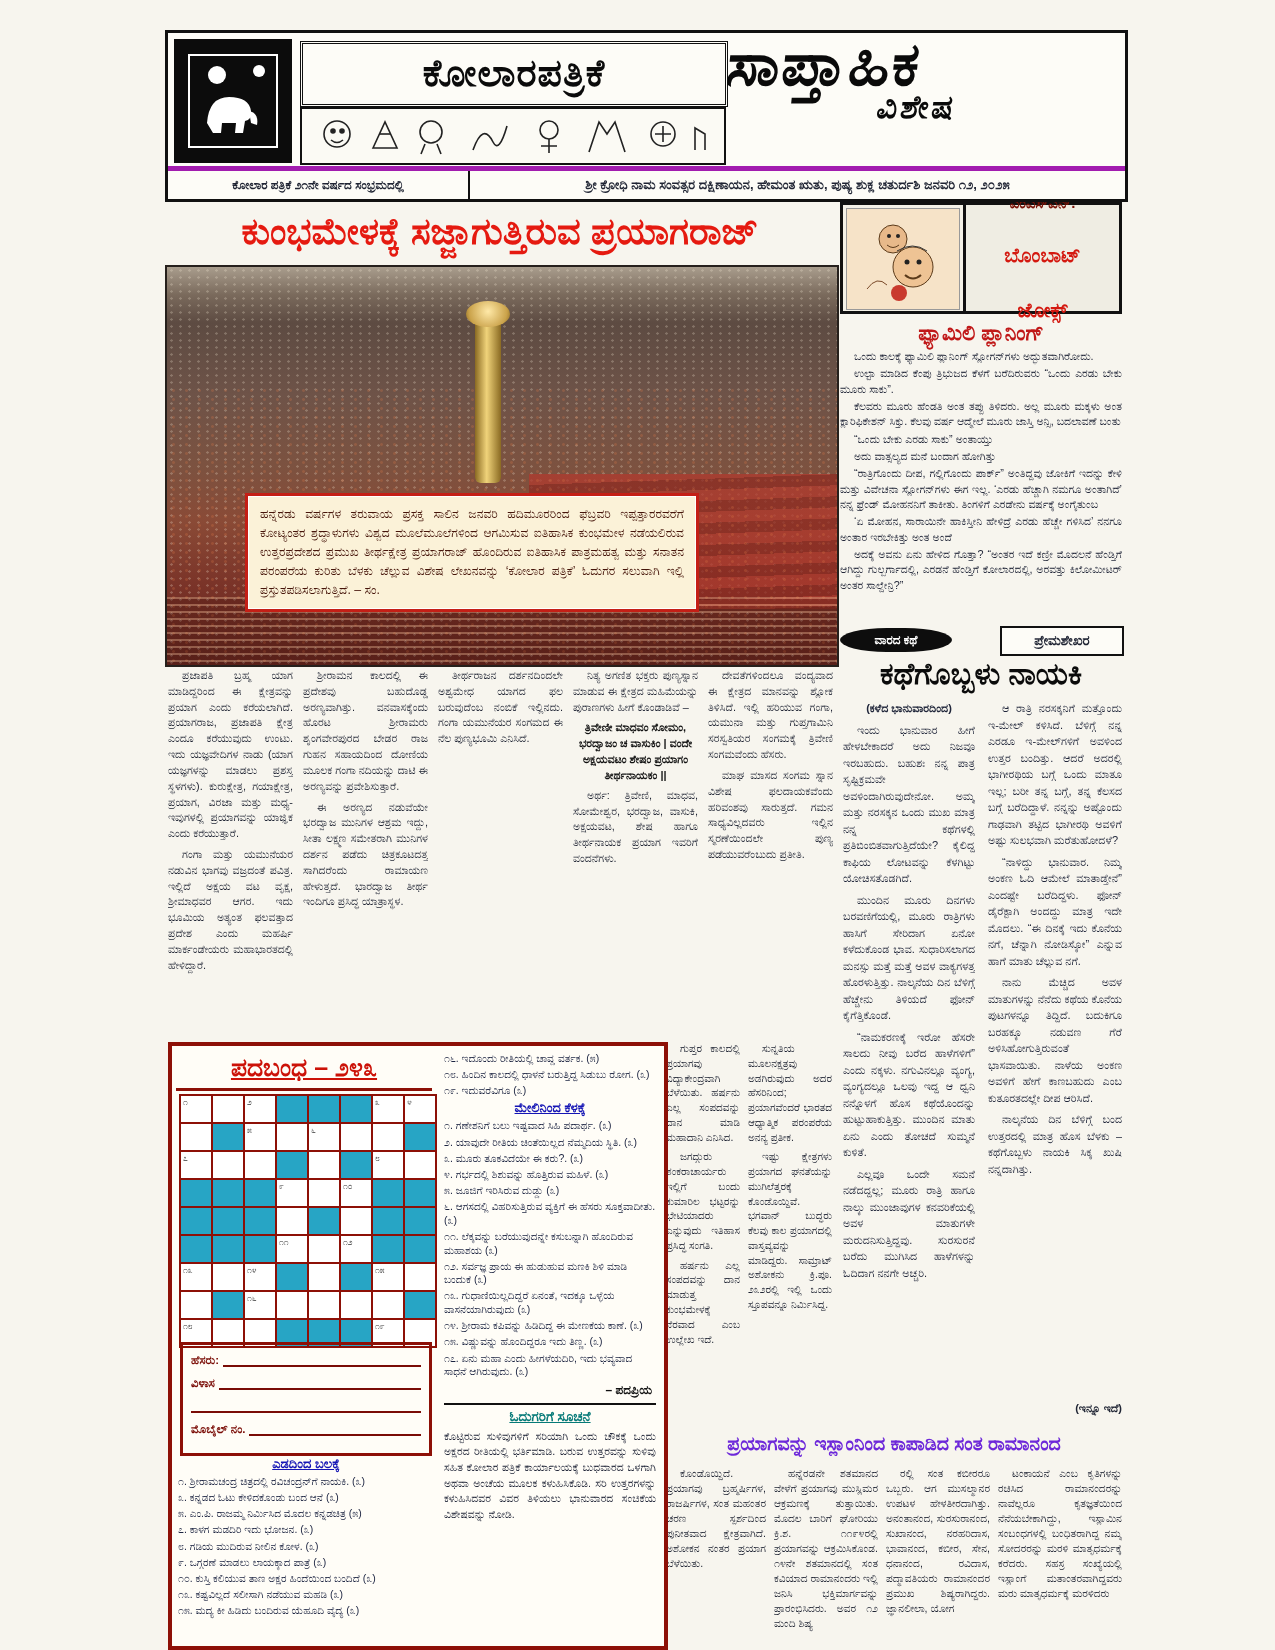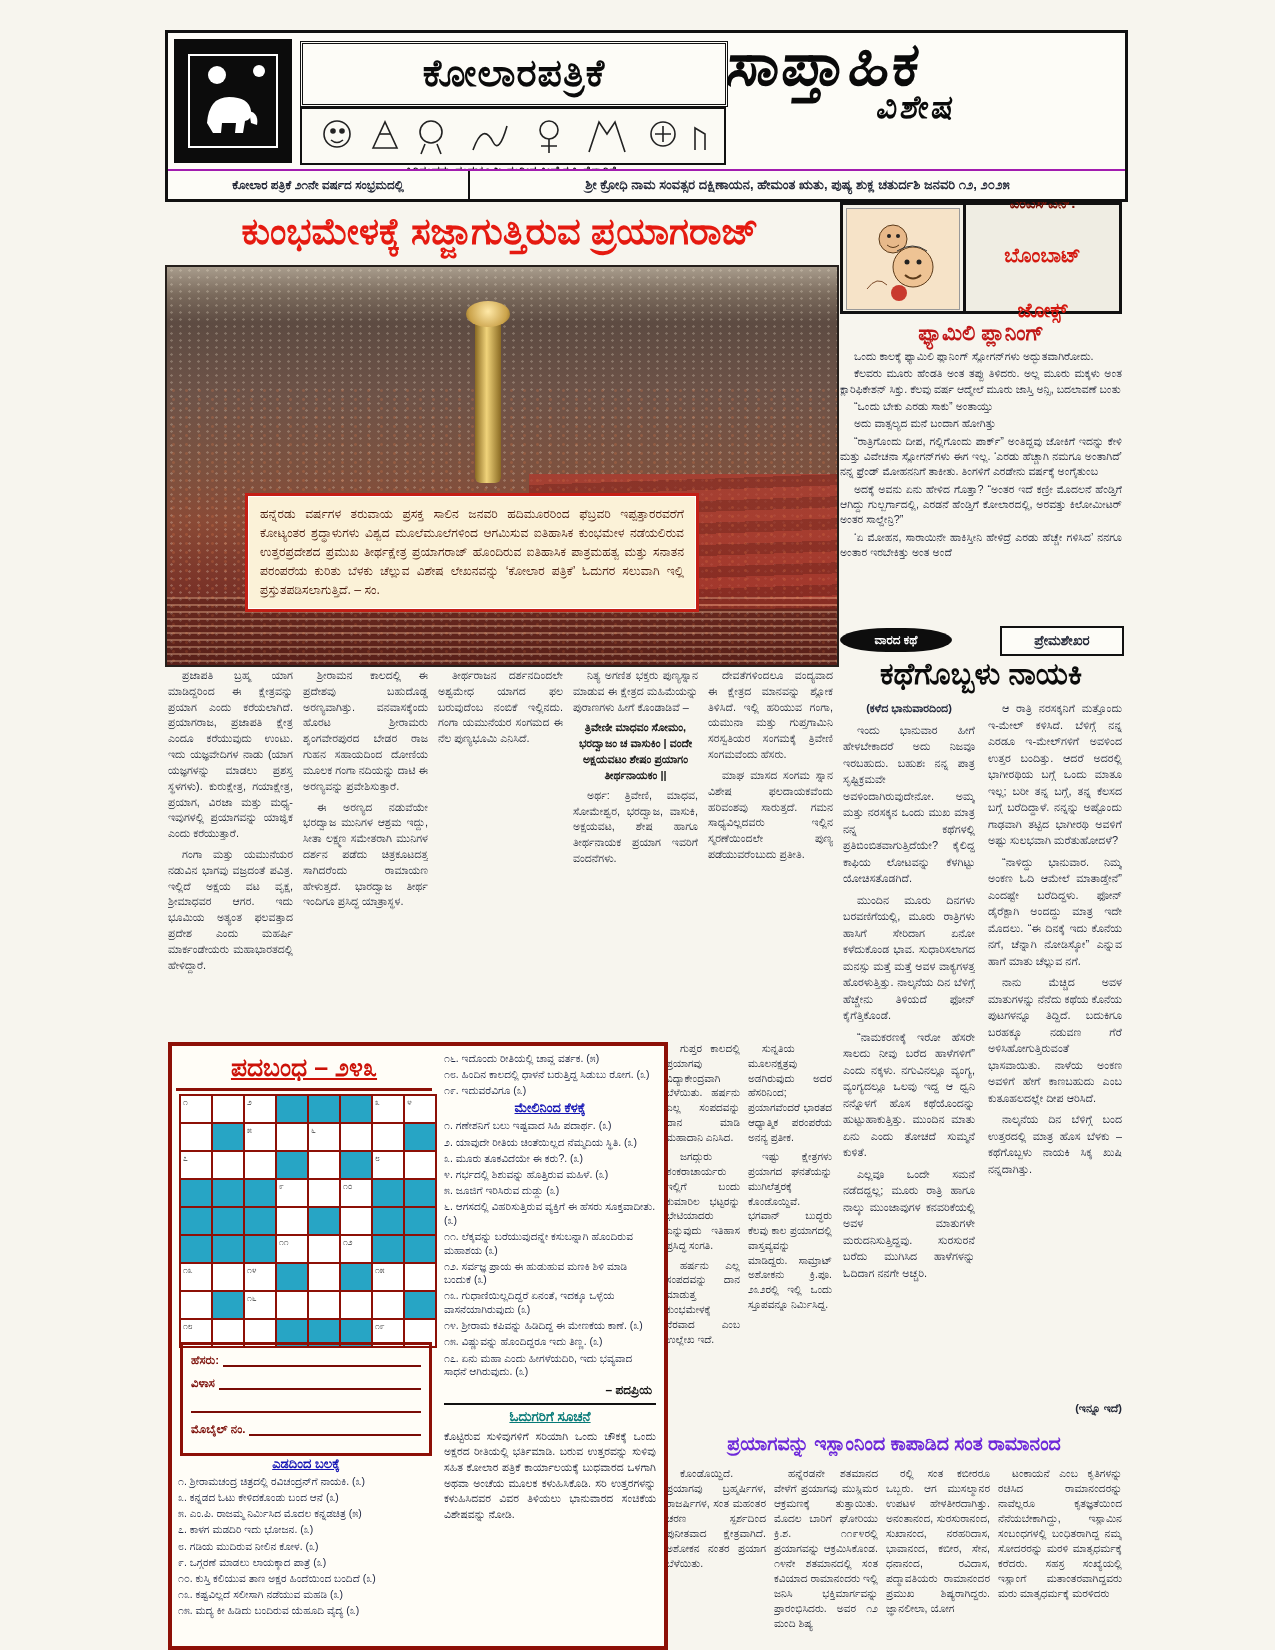--- a/index.html
+++ b/index.html
@@ -14,21 +14,21 @@
   .logo{position:absolute;left:6px;top:6px;width:118px;height:124px;background:#0c0c0c;
         display:flex;align-items:center;justify-content:center;}
   .titlebox{position:absolute;left:132px;top:8px;width:422px;height:60px;border:3px double #111;
         display:flex;align-items:center;justify-content:center;font-weight:900;font-size:38px;color:#0b0b0b;letter-spacing:1px;}
   .comics{position:absolute;left:132px;top:74px;width:422px;height:54px;border:2px solid #111;
         display:flex;align-items:center;justify-content:space-around;background:#fbfaf4;}
   .tagline{position:absolute;left:132px;top:131px;width:422px;text-align:center;font-weight:bold;font-size:12.5px;color:#111;}
   .brand{position:absolute;right:6px;top:2px;width:392px;height:128px;color:#0a0a0a;}
   .brand .l1{font-size:60px;font-weight:900;transform:skewX(-6deg);line-height:1;letter-spacing:2px;}
   .brand .l2{font-size:32px;font-weight:900;transform:skewX(-8deg);margin:-6px 0 0 150px;letter-spacing:3px;}
-  .datebar{position:absolute;left:0;right:0;bottom:0;height:28px;border-top:2px solid #a21caf;display:flex;background:#fdfcf7;}
+  .datebar{position:absolute;left:0;right:0;bottom:0;height:28px;border-top:5px solid #a21caf;display:flex;background:#fdfcf7;}
   .datebar .ed{width:300px;border-right:2px solid #111;display:flex;align-items:center;justify-content:center;
         font-weight:bold;font-size:12px;}
   .datebar .dt{flex:1;display:flex;align-items:center;justify-content:center;font-weight:bold;font-size:13px;}
 
   
   .headline{left:165px;top:206px;width:670px;height:52px;display:flex;align-items:center;justify-content:center;
         font-size:37px;font-weight:900;color:#e51a10;white-space:nowrap;}
 
   
   .photo{left:165px;top:265px;width:670px;height:398px;border:2px solid #26201c;
@@ -178,40 +178,41 @@
       </div>
       <div class="jtitle">
         <div class="a">ಎಂಎಸ್‌ಎನ್.</div>
         <div class="b">ಬೊಂಬಾಟ್</div>
         <div class="c">ಜೋಕ್ಸ್</div>
       </div>
     </div>
     <div class="jsub">ಫ್ಯಾಮಿಲಿ ಪ್ಲಾನಿಂಗ್</div>
     <div class="body">
         <p>ಒಂದು ಕಾಲಕ್ಕೆ ಫ್ಯಾಮಿಲಿ ಪ್ಲಾನಿಂಗ್ ಸ್ಲೋಗನ್‌ಗಳು ಅದ್ಭುತವಾಗಿರೋದು.</p>
+        <p>ಉಲ್ಟಾ ಮಾಡಿದ ಕೆಂಪು ತ್ರಿಭುಜದ ಕೆಳಗೆ ಬರೆದಿರುವರು “ಒಂದು ಎರಡು ಬೇಕು ಮೂರು ಸಾಕು”.</p>
         <p>ಕೆಲವರು ಮೂರು ಹೆಂಡತಿ ಅಂತ ತಪ್ಪು ತಿಳಿದರು. ಅಲ್ಲ ಮೂರು ಮಕ್ಕಳು ಅಂತ ಕ್ಲಾರಿಫಿಕೇಶನ್ ಸಿಕ್ತು. ಕೆಲವು ವರ್ಷ ಆದ್ಮೇಲೆ ಮೂರು ಜಾಸ್ತಿ ಅನ್ಸಿ, ಬದಲಾವಣೆ ಬಂತು</p>
         <p>“ಒಂದು ಬೇಕು ಎರಡು ಸಾಕು” ಅಂತಾಯ್ತು</p>
         <p>ಅದು ವಾತ್ಸಲ್ಯದ ಮನೆ ಬಂದಾಗ ಹೋಗಿತ್ತು</p>
         <p>“ರಾತ್ರಿಗೊಂದು ದೀಪ, ಗಲ್ಲಿಗೊಂದು ಪಾರ್ಕ್” ಅಂತಿದ್ದವು ಜೋಕಿಗೆ ಇದನ್ನು ಕೇಳಿ ಮತ್ತು ವಿವೇಚನಾ ಸ್ಲೋಗನ್‌ಗಳು ಈಗ ಇಲ್ಲ. ‘ಎರಡು ಹೆಚ್ಚಾಗಿ ನಮಗೂ ಅಂತಾಗಿದೆ’ ನನ್ನ ಫ್ರೆಂಡ್ ಮೋಹನನಿಗೆ ತಾಕೀತು. ತಿಂಗಳಿಗೆ ಎರಡೇನು ವರ್ಷಕ್ಕೆ ಅಂಗೈತುಂಬ</p>
+        <p>‘ಏ ಮೋಹನ, ಸಾರಾಯಿನೇ ಹಾಕಿಸ್ತೀನಿ ಹೇಳಿದ್ರೆ ಎರಡು ಹೆಚ್ಚೇ ಗಳಿಸಿದ’ ನನಗೂ ಅಂತಾರ ಇರಬೇಕಿತ್ತು ಅಂತ ಅಂದೆ</p>
         <p>ಅದಕ್ಕೆ ಅವನು ಏನು ಹೇಳಿದ ಗೊತ್ತಾ? “ಅಂತರ ಇದೆ ಕಣ್ರೀ ಮೊದಲನೆ ಹೆಂಡ್ತಿಗೆ ಆಗಿದ್ದು ಗುಲ್ಬರ್ಗಾದಲ್ಲಿ, ಎರಡನೆ ಹೆಂಡ್ತಿಗೆ ಕೋಲಾರದಲ್ಲಿ, ಅರವತ್ತು ಕಿಲೋಮೀಟರ್ ಅಂತರ ಸಾಲ್ದೇನ್ರಿ?”</p>
-        <p>‘ಏ ಮೋಹನ, ಸಾರಾಯಿನೇ ಹಾಕಿಸ್ತೀನಿ ಹೇಳಿದ್ರೆ ಎರಡು ಹೆಚ್ಚೇ ಗಳಿಸಿದ’ ನನಗೂ ಅಂತಾರ ಇರಬೇಕಿತ್ತು ಅಂತ ಅಂದೆ</p>
       </div>
   </div>
 
   <div class="abs badge">ವಾರದ ಕಥೆ</div>
   <div class="abs author">ಪ್ರೇಮಶೇಖರ</div>
   <div class="abs stitle">ಕಥೆಗೊಬ್ಬಳು ನಾಯಕಿ</div>
   <div class="abs scol just" style="left:843px;top:700px;width:132px;height:720px;">
     <p class="snote">(ಕಳೆದ ಭಾನುವಾರದಿಂದ)</p>
     <span><p>ಇಂದು ಭಾನುವಾರ ಹೀಗೆ ಹೇಳಬೇಕಾದರೆ ಅದು ನಿಜವೂ ಇರಬಹುದು. ಬಹುಶಃ ನನ್ನ ಪಾತ್ರ ಸೃಷ್ಟಿಕ್ರಮವೇ ಅವಳಿಂದಾಗಿರುವುದೇನೋ. ಅಮ್ಮ ಮತ್ತು ನರಸಕ್ಕನ ಒಂದು ಮುಖ ಮಾತ್ರ ನನ್ನ ಕಥೆಗಳಲ್ಲಿ ಪ್ರತಿಬಿಂಬಿತವಾಗುತ್ತಿದೆಯೇ? ಕೈಲಿದ್ದ ಕಾಫಿಯ ಲೋಟವನ್ನು ಕೆಳಗಿಟ್ಟು ಯೋಚಿಸತೊಡಗಿದೆ.</p><p>ಮುಂದಿನ ಮೂರು ದಿನಗಳು ಬರವಣಿಗೆಯಲ್ಲಿ, ಮೂರು ರಾತ್ರಿಗಳು ಹಾಸಿಗೆ ಸೇರಿದಾಗ ಏನೋ ಕಳೆದುಕೊಂಡ ಭಾವ. ಸುಧಾರಿಸಲಾಗದ ಮನಸ್ಸು ಮತ್ತೆ ಮತ್ತೆ ಅವಳ ವಾಕ್ಯಗಳತ್ತ ಹೊರಳುತ್ತಿತ್ತು. ನಾಲ್ಕನೆಯ ದಿನ ಬೆಳಿಗ್ಗೆ ಹೆಚ್ಚೇನು ತಿಳಿಯದೆ ಫೋನ್ ಕೈಗೆತ್ತಿಕೊಂಡೆ.</p><p>“ನಾಮಕರಣಕ್ಕೆ ಇರೋ ಹೆಸರೇ ಸಾಲದು ನೀವು ಬರೆದ ಹಾಳೆಗಳಿಗೆ” ಎಂದು ನಕ್ಕಳು. ನಗುವಿನಲ್ಲೂ ವ್ಯಂಗ್ಯ, ವ್ಯಂಗ್ಯದಲ್ಲೂ ಒಲವು ಇದ್ದ ಆ ಧ್ವನಿ ನನ್ನೊಳಗೆ ಹೊಸ ಕಥೆಯೊಂದನ್ನು ಹುಟ್ಟುಹಾಕುತ್ತಿತ್ತು. ಮುಂದಿನ ಮಾತು ಏನು ಎಂದು ತೋಚದೆ ಸುಮ್ಮನೆ ಕುಳಿತೆ.</p><p>ಎಲ್ಲವೂ ಒಂದೇ ಸಮನೆ ನಡೆದದ್ದಲ್ಲ; ಮೂರು ರಾತ್ರಿ ಹಾಗೂ ನಾಲ್ಕು ಮುಂಜಾವುಗಳ ಕನವರಿಕೆಯಲ್ಲಿ ಅವಳ ಮಾತುಗಳೇ ಮರುದನಿಸುತ್ತಿದ್ದವು. ಸುರಸುರನೆ ಬರೆದು ಮುಗಿಸಿದ ಹಾಳೆಗಳನ್ನು ಓದಿದಾಗ ನನಗೇ ಅಚ್ಚರಿ.</p></span>
   </div>
   <div class="abs scol just" style="left:988px;top:700px;width:134px;height:698px;">
       <p>ಆ ರಾತ್ರಿ ನರಸಕ್ಕನಿಗೆ ಮತ್ತೊಂದು ಇ-ಮೇಲ್ ಕಳಿಸಿದೆ. ಬೆಳಿಗ್ಗೆ ನನ್ನ ಎರಡೂ ಇ-ಮೇಲ್‌ಗಳಿಗೆ ಅವಳಿಂದ ಉತ್ತರ ಬಂದಿತ್ತು. ಆದರೆ ಅದರಲ್ಲಿ ಭಾಗೀರಥಿಯ ಬಗ್ಗೆ ಒಂದು ಮಾತೂ ಇಲ್ಲ; ಬರೀ ತನ್ನ ಬಗ್ಗೆ, ತನ್ನ ಕೆಲಸದ ಬಗ್ಗೆ ಬರೆದಿದ್ದಾಳೆ. ನನ್ನನ್ನು ಅಷ್ಟೊಂದು ಗಾಢವಾಗಿ ತಟ್ಟಿದ ಭಾಗೀರಥಿ ಅವಳಿಗೆ ಅಷ್ಟು ಸುಲಭವಾಗಿ ಮರೆತುಹೋದಳೆ?</p>
       <p>“ನಾಳಿದ್ದು ಭಾನುವಾರ. ನಿಮ್ಮ ಅಂಕಣ ಓದಿ ಆಮೇಲೆ ಮಾತಾಡ್ತೇನೆ” ಎಂದಷ್ಟೇ ಬರೆದಿದ್ದಳು. ಫೋನ್ ಡೈರೆಕ್ಟಾಗಿ ಅಂದದ್ದು ಮಾತ್ರ ಇದೇ ಮೊದಲು. “ಈ ದಿನಕ್ಕೆ ಇದು ಕೊನೆಯ ನಗೆ, ಚೆನ್ನಾಗಿ ನೋಡಿಸ್ಕೋ” ಎನ್ನುವ ಹಾಗೆ ಮಾತು ಚೆಲ್ಲುವ ನಗೆ.</p>
-      <p>ನಾನು ಮೆಚ್ಚಿದ ಅವಳ ಮಾತುಗಳನ್ನು ನೆನೆದು ಕಥೆಯ ಕೊನೆಯ ಪುಟಗಳನ್ನೂ ತಿದ್ದಿದೆ. ಬದುಕಿಗೂ ಬರಹಕ್ಕೂ ನಡುವಣ ಗೆರೆ ಅಳಿಸಿಹೋಗುತ್ತಿರುವಂತೆ ಭಾಸವಾಯಿತು. ನಾಳೆಯ ಅಂಕಣ ಅವಳಿಗೆ ಹೇಗೆ ಕಾಣಬಹುದು ಎಂಬ ಕುತೂಹಲದಲ್ಲೇ ದೀಪ ಆರಿಸಿದೆ.</p>
+      <p>ನಾನು ಮೆಚ್ಚಿದ ಅವಳ ಮಾತುಗಳನ್ನು ನೆನೆದು ಕಥೆಯ ಕೊನೆಯ ಪುಟಗಳನ್ನೂ ತಿದ್ದಿದೆ. ಬದುಕಿಗೂ ಬರಹಕ್ಕೂ ನಡುವಣ ಗೆರೆ ಅಳಿಸಿಹೋಗುತ್ತಿರುವಂತೆ ಭಾಸವಾಯಿತು. ನಾಳೆಯ ಅಂಕಣ ಅವಳಿಗೆ ಹೇಗೆ ಕಾಣಬಹುದು ಎಂಬ ಕುತೂರತದಲ್ಲೇ ದೀಪ ಆರಿಸಿದೆ.</p>
       <p>ನಾಲ್ಕನೆಯ ದಿನ ಬೆಳಿಗ್ಗೆ ಬಂದ ಉತ್ತರದಲ್ಲಿ ಮಾತ್ರ ಹೊಸ ಬೆಳಕು – ಕಥೆಗೊಬ್ಬಳು ನಾಯಕಿ ಸಿಕ್ಕ ಖುಷಿ ನನ್ನದಾಗಿತ್ತು.</p>
     </div>
   <div class="abs cont">(ಇನ್ನೂ ಇದೆ)</div>
 
   <div class="abs acol just" style="left:168px;">
       <p>ಪ್ರಜಾಪತಿ ಬ್ರಹ್ಮ ಯಾಗ ಮಾಡಿದ್ದರಿಂದ ಈ ಕ್ಷೇತ್ರವನ್ನು ಪ್ರಯಾಗ ಎಂದು ಕರೆಯಲಾಗಿದೆ. ಪ್ರಯಾಗರಾಜ, ಪ್ರಜಾಪತಿ ಕ್ಷೇತ್ರ ಎಂದೂ ಕರೆಯುವುದು ಉಂಟು. ಇದು ಯಜ್ಞವೇದಿಗಳ ನಾಡು (ಯಾಗ ಯಜ್ಞಗಳನ್ನು ಮಾಡಲು ಪ್ರಶಸ್ತ ಸ್ಥಳಗಳು). ಕುರುಕ್ಷೇತ್ರ, ಗಯಾಕ್ಷೇತ್ರ, ಪ್ರಯಾಗ, ವಿರಜಾ ಮತ್ತು ಮಧ್ಯ-ಇವುಗಳಲ್ಲಿ ಪ್ರಯಾಗವನ್ನು ಯಾಜ್ಞಿಕ ಎಂದು ಕರೆಯುತ್ತಾರೆ.</p>
       <p>ಗಂಗಾ ಮತ್ತು ಯಮುನೆಯರ ನಡುವಿನ ಭಾಗವು ವಜ್ರದಂತೆ ಪವಿತ್ರ. ಇಲ್ಲಿದೆ ಅಕ್ಷಯ ವಟ ವೃಕ್ಷ, ಶ್ರೀಮಾಧವರ ಆಗರ. ಇದು ಭೂಮಿಯ ಅತ್ಯಂತ ಫಲವತ್ತಾದ ಪ್ರದೇಶ ಎಂದು ಮಹರ್ಷಿ ಮಾರ್ಕಂಡೇಯರು ಮಹಾಭಾರತದಲ್ಲಿ ಹೇಳಿದ್ದಾರೆ.</p>
     </div>
   <div class="abs acol just" style="left:303px;">
       <p>ಶ್ರೀರಾಮನ ಕಾಲದಲ್ಲಿ ಈ ಪ್ರದೇಶವು ಬಹುದೊಡ್ಡ ಅರಣ್ಯವಾಗಿತ್ತು. ವನವಾಸಕ್ಕೆಂದು ಹೊರಟ ಶ್ರೀರಾಮರು ಶೃಂಗವೇರಪುರದ ಬೇಡರ ರಾಜ ಗುಹನ ಸಹಾಯದಿಂದ ದೋಣಿಯ ಮೂಲಕ ಗಂಗಾ ನದಿಯನ್ನು ದಾಟಿ ಈ ಅರಣ್ಯವನ್ನು ಪ್ರವೇಶಿಸುತ್ತಾರೆ.</p>

